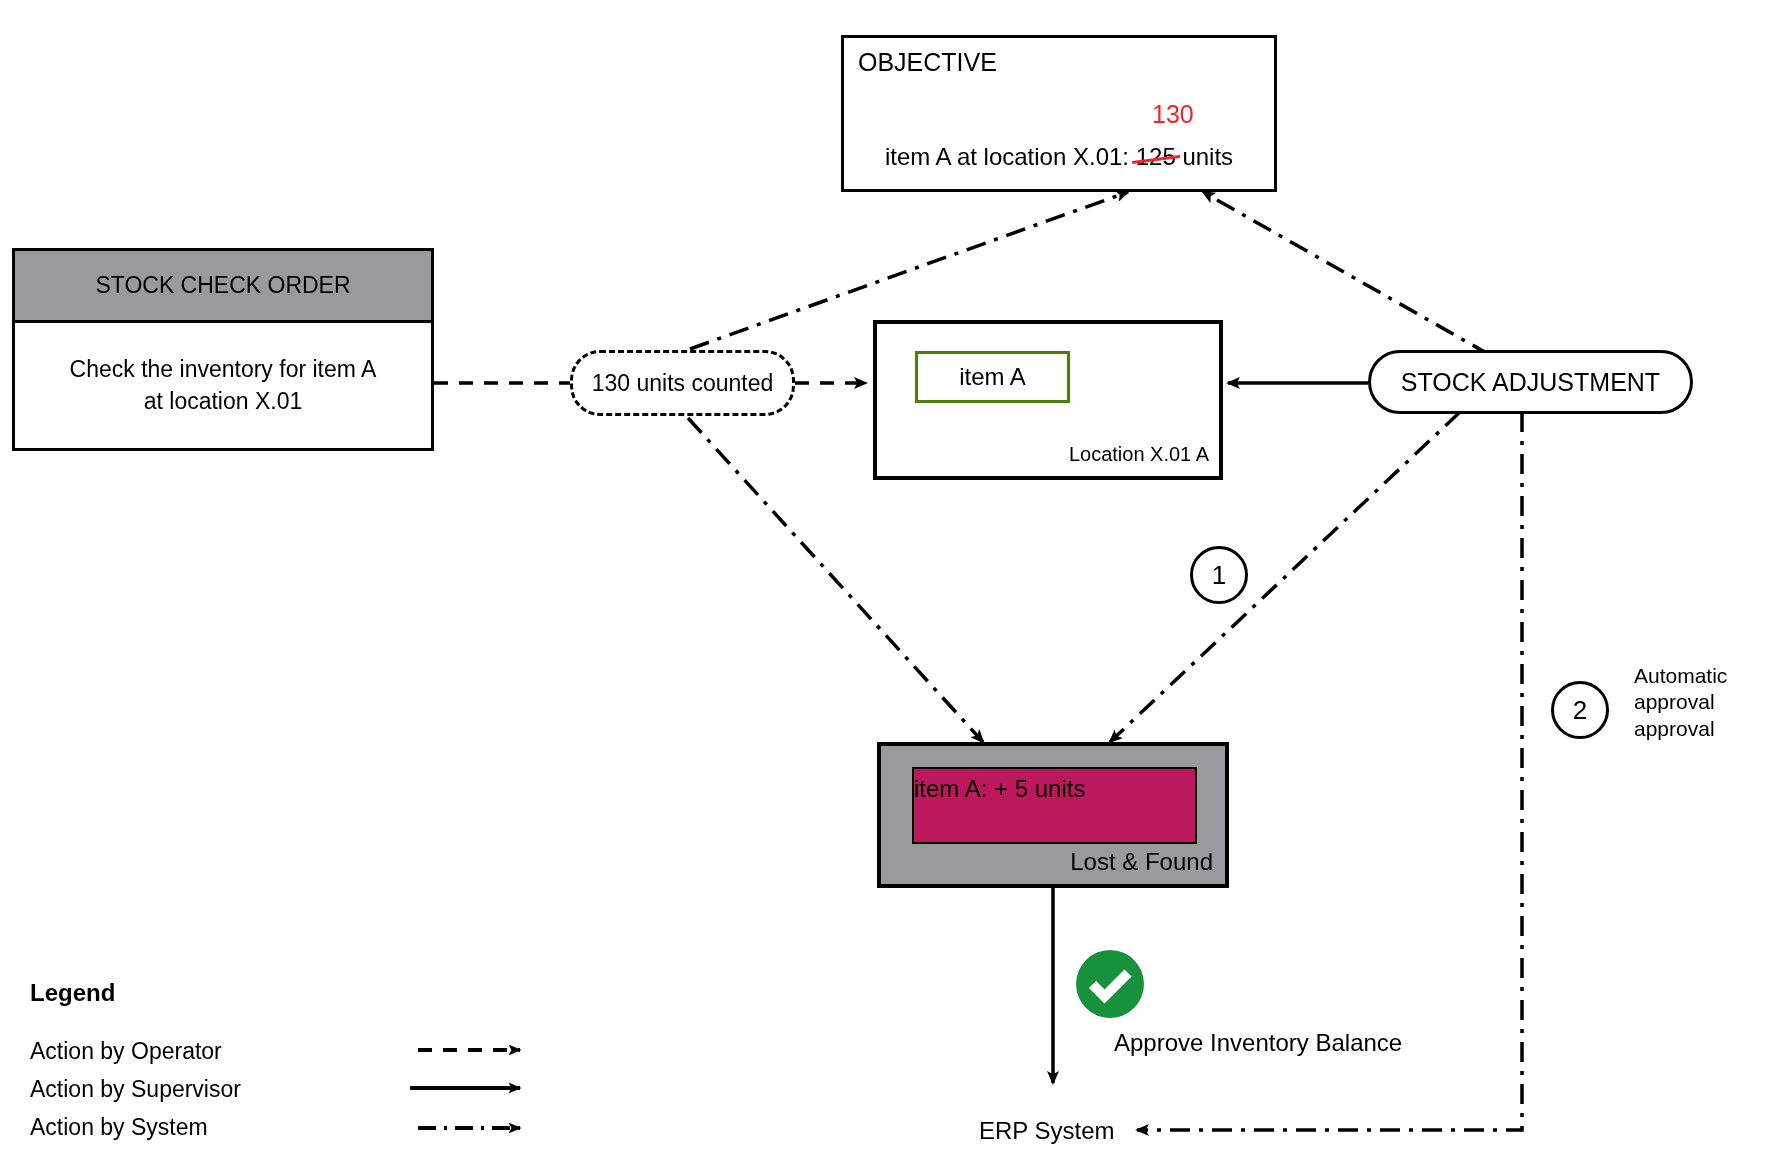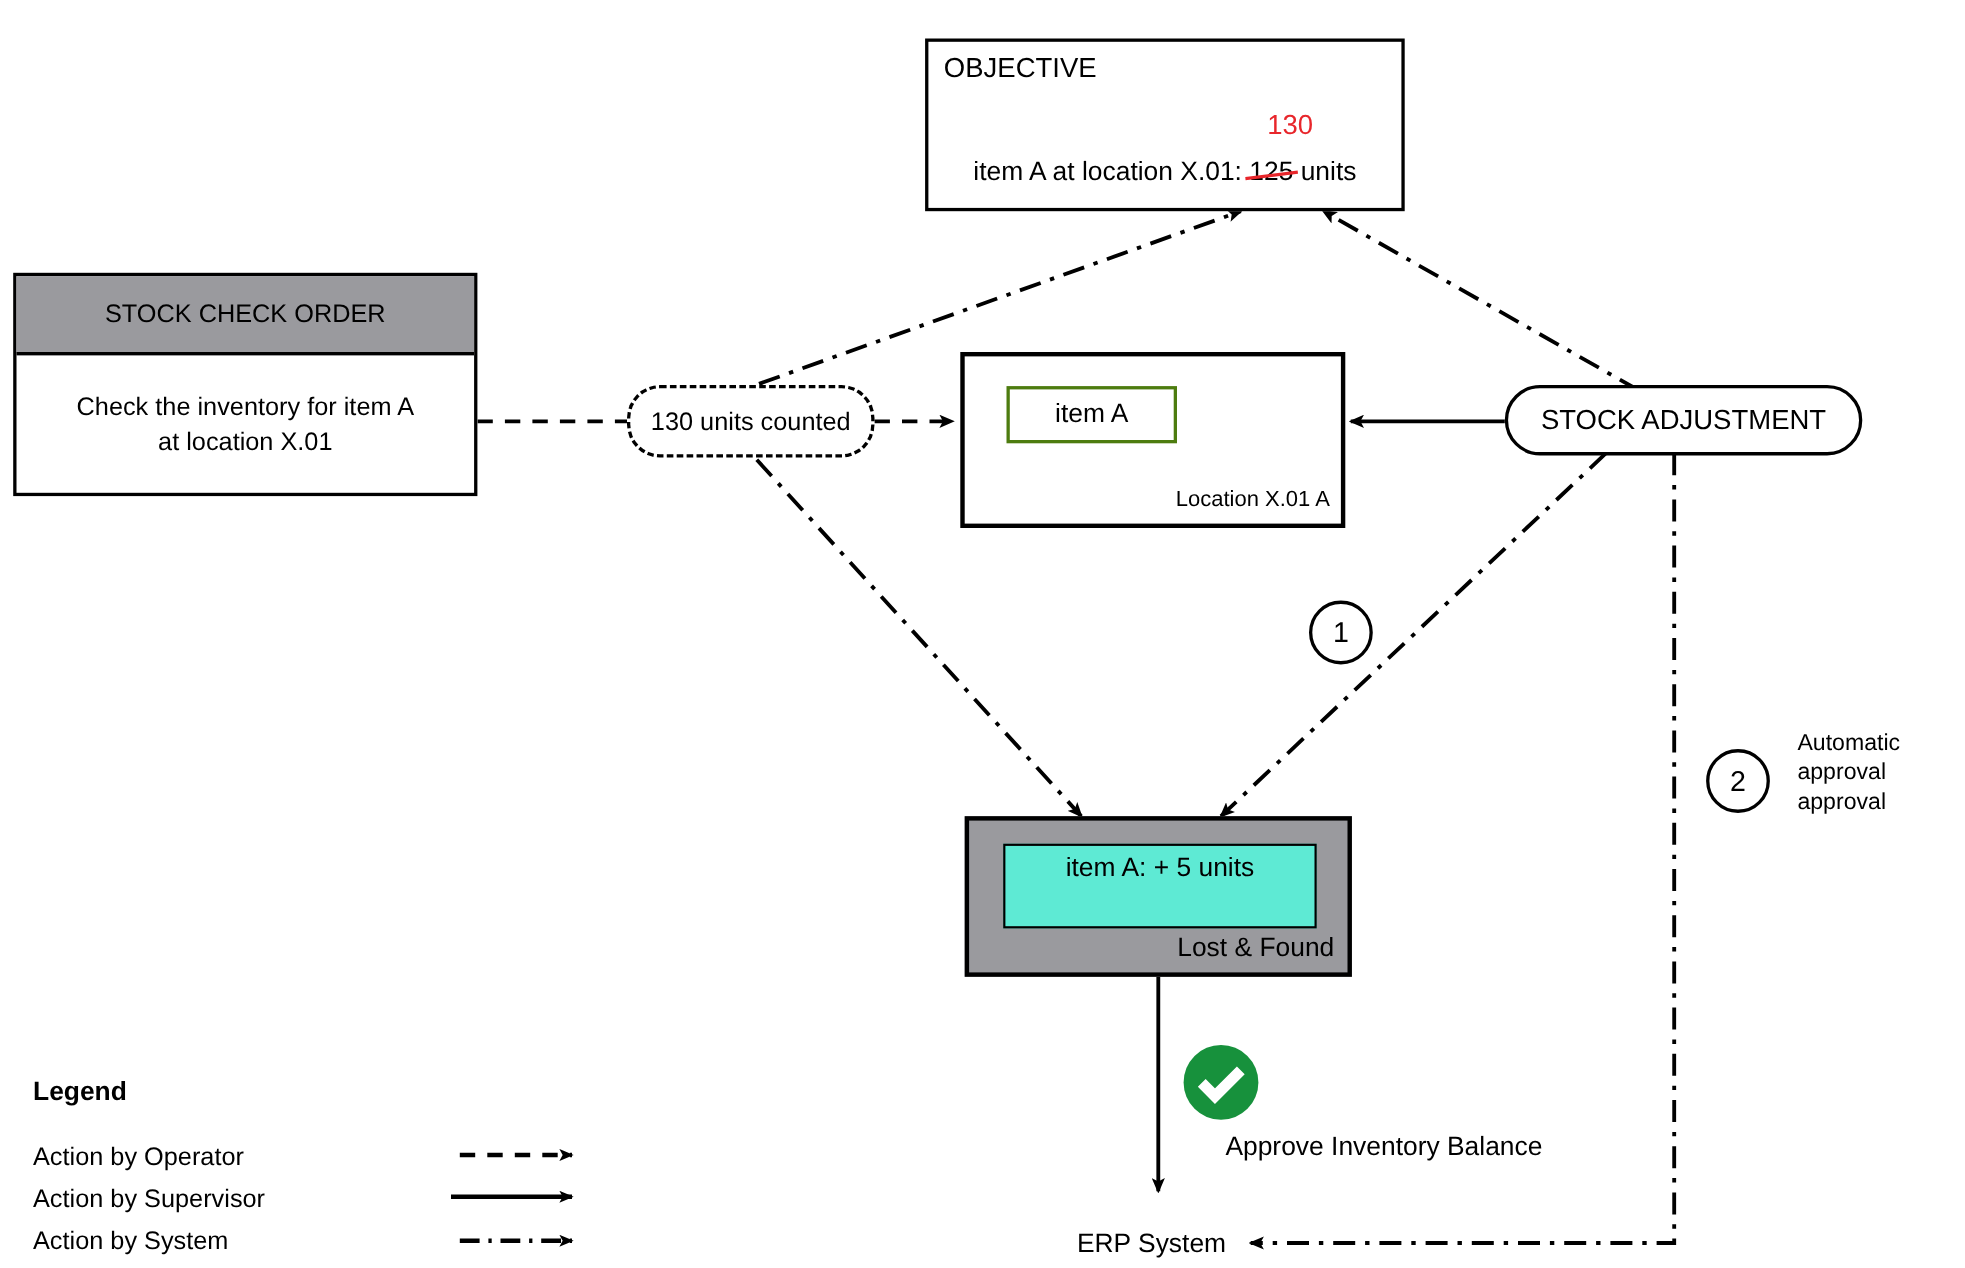--- a/index.html
+++ b/index.html
@@ -116,24 +116,24 @@
   }
   .lf-box {
     position: absolute;
     box-sizing: border-box;
     background: #9a9a9e;
     border: 4px solid #000;
   }
   .lf-inner {
     position: absolute;
     box-sizing: border-box;
-    background: #5eead4;
+    background: #be185d;
     border: 2px solid #000;
     font-size: 24px;
-    text-align: center;
+    text-align: left;
     padding-top: 6px;
   }
   .lf-label {
     position: absolute;
     right: 12px;
     font-size: 24px;
   }
   .cloud-node {
     position: absolute;
     box-sizing: border-box;

